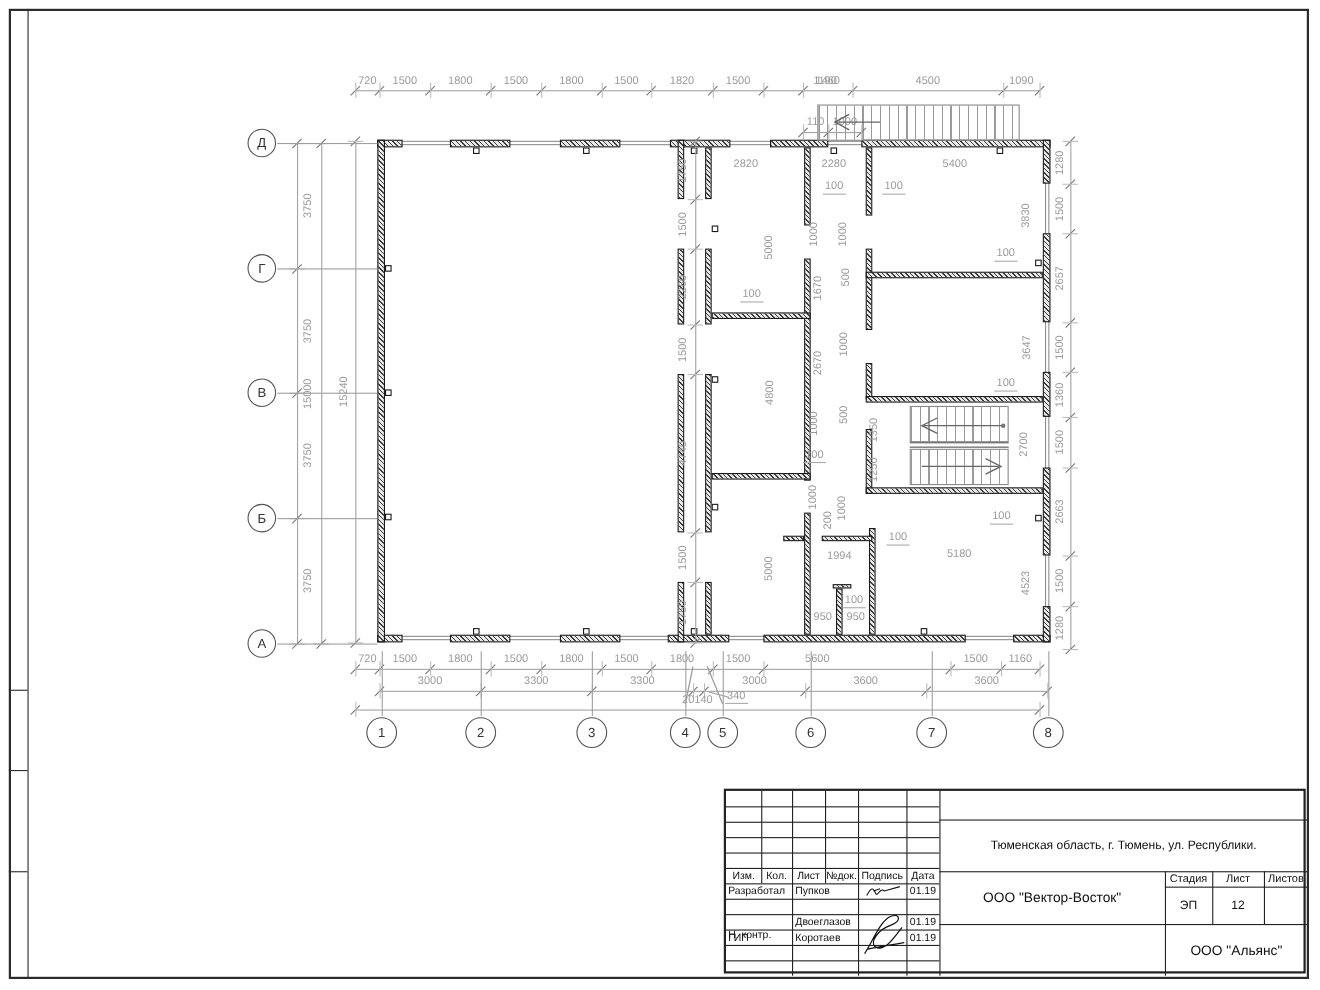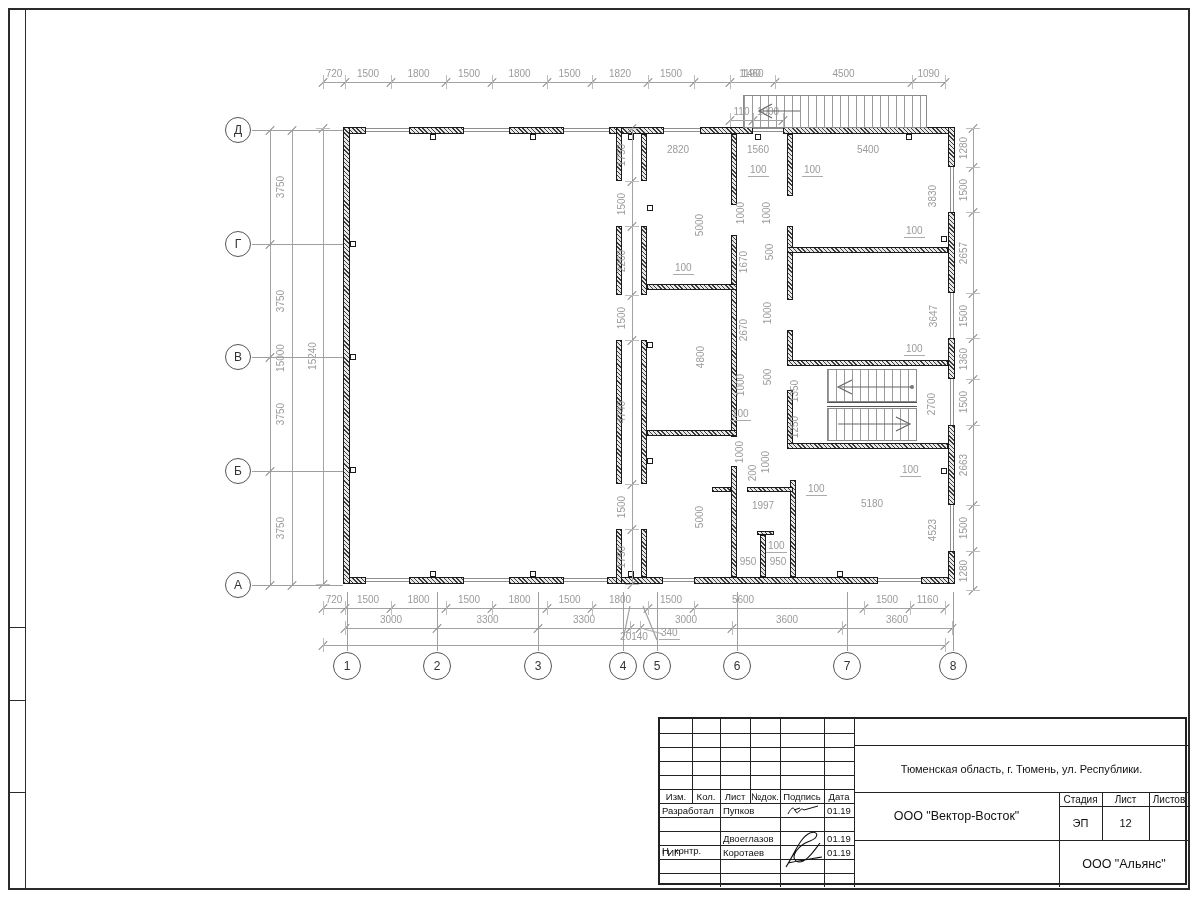--- a/index.html
+++ b/index.html
@@ -308,21 +308,21 @@
       <div class="tick" style="left: 626px; top: 584px;"></div>
       <div class="stub" style="left: 625px; top: 584px; width: 14px; height: 1px;"></div>
       <div class="dimlabel rot" style="left: 600px; top: 148.5px;">1750</div>
       <div class="dimlabel rot" style="left: 600px; top: 197.5px;">1500</div>
       <div class="dimlabel rot" style="left: 600px; top: 254.5px;">2260</div>
       <div class="dimlabel rot" style="left: 600px; top: 311.5px;">1500</div>
       <div class="dimlabel rot" style="left: 600px; top: 406px;">4740</div>
       <div class="dimlabel rot" style="left: 600px; top: 500.5px;">1500</div>
       <div class="dimlabel rot" style="left: 600px; top: 550.5px;">1750</div>
       <div class="dimlabel" style="left: 656px; top: 144px;">2820</div>
-      <div class="dimlabel" style="left: 736px; top: 144px;">1560</div>
+      <div class="dimlabel" style="left: 736px; top: 144px;">2280</div>
       <div class="dimlabel" style="left: 846px; top: 144px;">5400</div>
       <div class="dimlabel ul" style="left: 748px; top: 164px; width: auto;">100</div>
       <div class="dimlabel ul" style="left: 802px; top: 164px; width: auto;">100</div>
       <div class="dimlabel rot" style="left: 678px; top: 219px;">5000</div>
       <div class="dimlabel rot" style="left: 719px; top: 207px;">1000</div>
       <div class="dimlabel rot" style="left: 745px; top: 207px;">1000</div>
       <div class="dimlabel rot" style="left: 911px; top: 190px;">3830</div>
       <div class="dimlabel ul" style="left: 904px; top: 225px; width: auto;">100</div>
       <div class="dimlabel rot" style="left: 722px; top: 256px;">1670</div>
       <div class="dimlabel rot" style="left: 748px; top: 246px;">500</div>
@@ -335,21 +335,21 @@
       <div class="dimlabel rot" style="left: 746px; top: 371px;">500</div>
       <div class="dimlabel rot" style="left: 719px; top: 379px;">1000</div>
       <div class="dimlabel rot" style="left: 773px; top: 385px;">1350</div>
       <div class="dimlabel rot" style="left: 773px; top: 421px;">1250</div>
       <div class="dimlabel rot" style="left: 910px; top: 398px;">2700</div>
       <div class="dimlabel ul" style="left: 730px; top: 408px; width: auto;">100</div>
       <div class="dimlabel rot" style="left: 718px; top: 446px;">1000</div>
       <div class="dimlabel rot" style="left: 731px; top: 467px;">200</div>
       <div class="dimlabel rot" style="left: 744px; top: 456px;">1000</div>
       <div class="dimlabel ul" style="left: 806px; top: 483px; width: auto;">100</div>
-      <div class="dimlabel" style="left: 741px; top: 500px;">1997</div>
+      <div class="dimlabel" style="left: 741px; top: 500px;">1994</div>
       <div class="dimlabel" style="left: 850px; top: 498px;">5180</div>
       <div class="dimlabel ul" style="left: 900px; top: 464px; width: auto;">100</div>
       <div class="dimlabel rot" style="left: 911px; top: 524px;">4523</div>
       <div class="dimlabel rot" style="left: 678px; top: 511px;">5000</div>
       <div class="dimlabel ul" style="left: 766px; top: 540px; width: auto;">100</div>
       <div class="dimlabel" style="left: 726px; top: 556px;">950</div>
       <div class="dimlabel" style="left: 756px; top: 556px;">950</div>
       <div class="dimlabel ul" style="left: 659px; top: 627px; width: auto;">340</div>
       <div class="axlead" style="left: 252px; top: 130px; width: 91px; height: 1px;"></div>
       <div class="axiscircle" style="left: 225px; top: 117px; width: 26px; height: 26px; line-height: 24px;">Д</div>

